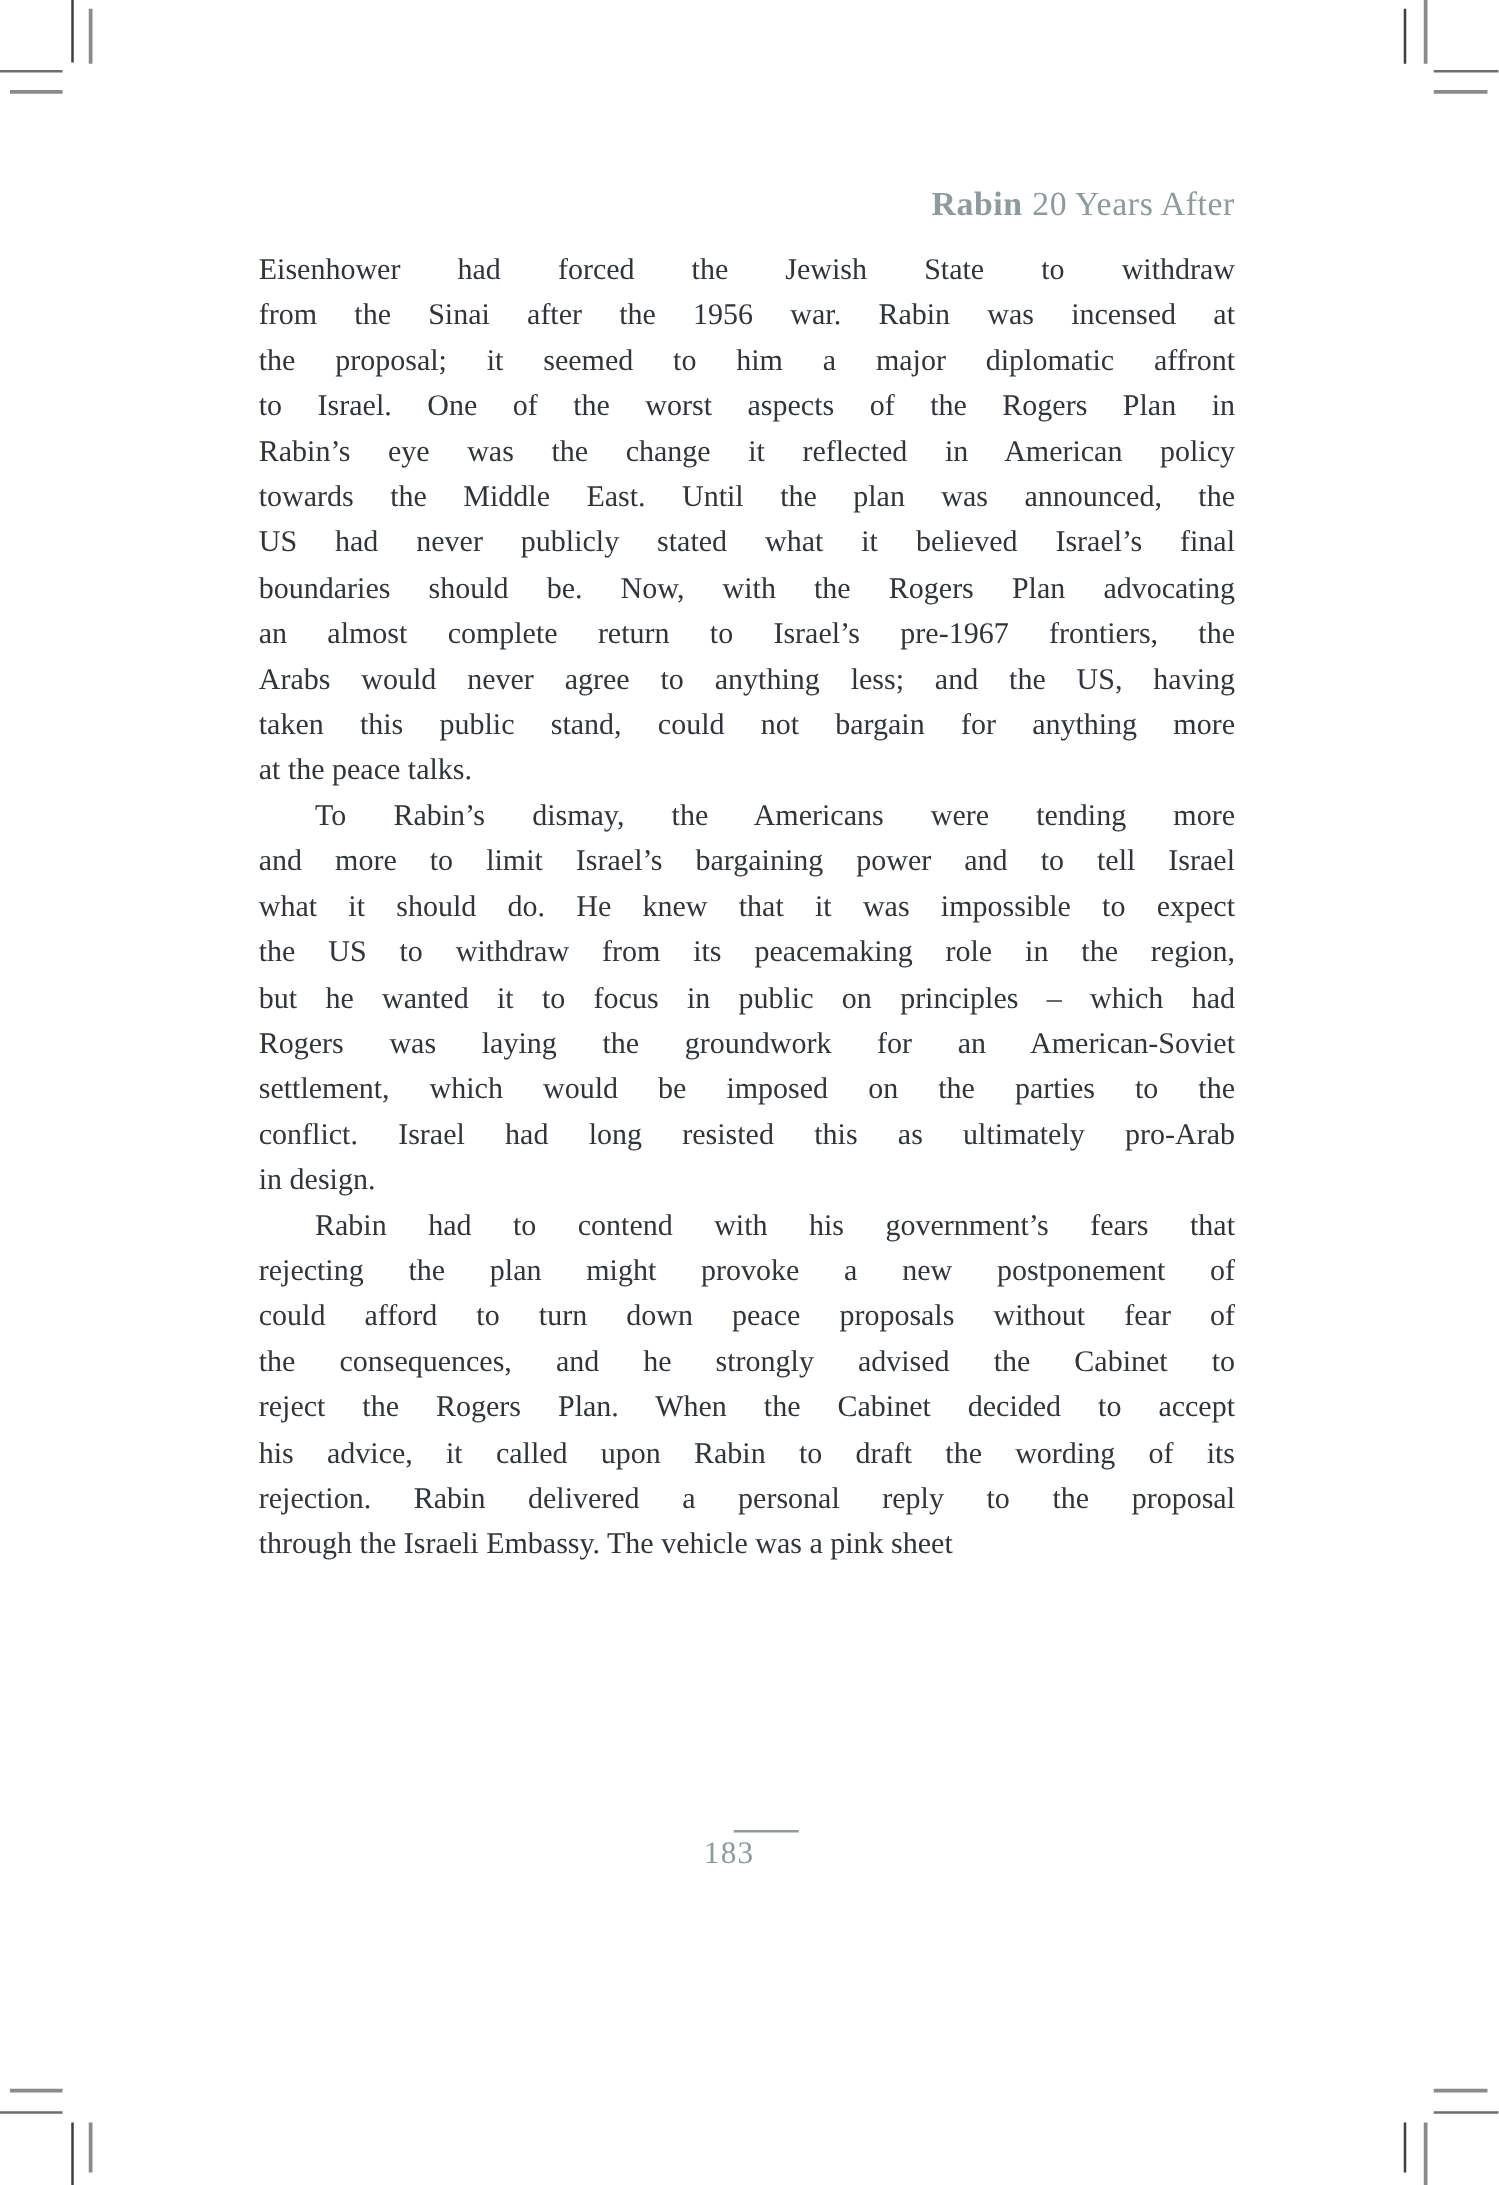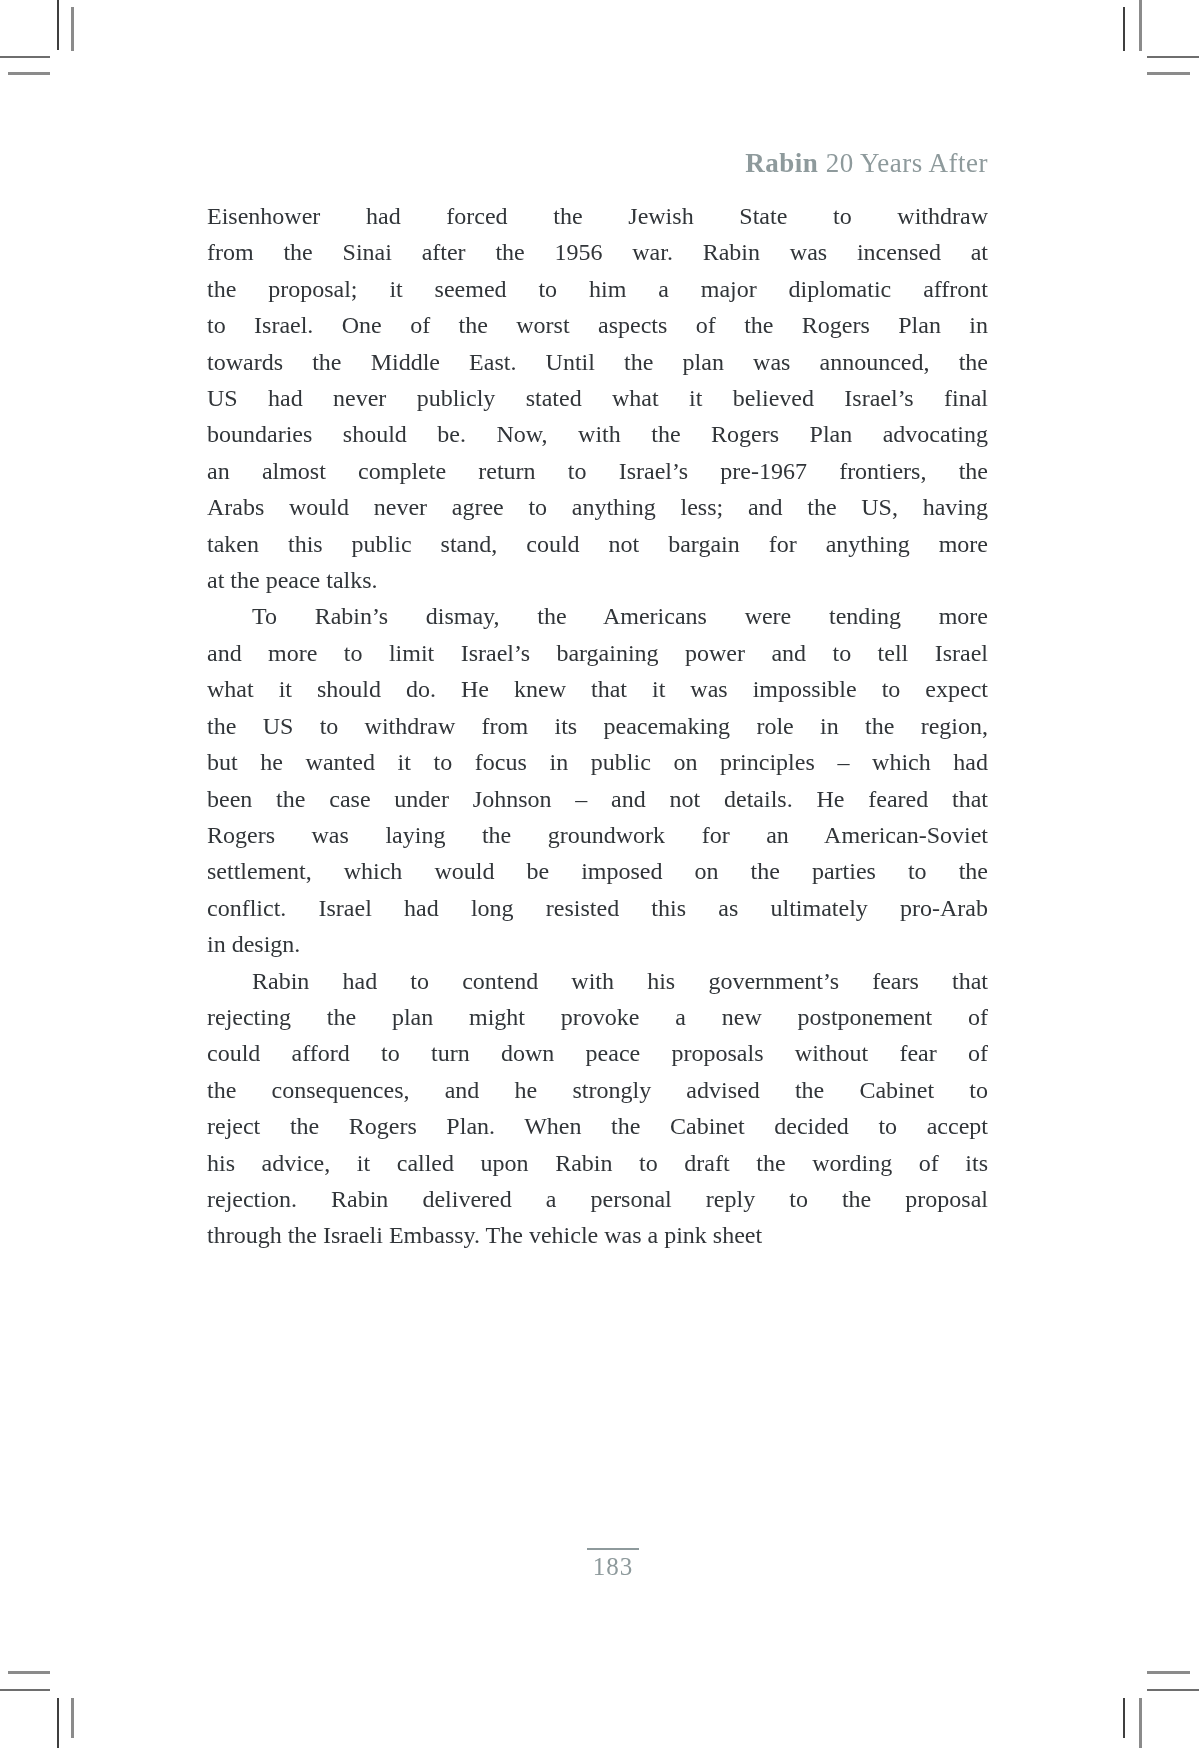--- a/index.html
+++ b/index.html
@@ -51,23 +51,23 @@
     text-align-last: justify;
     white-space: normal;
   }
   .line.last { text-align-last: left; }
   .line.indent { text-indent: 45px; }
 
   
   .footer {
     position: absolute;
     left: 563px;
-    top: 1548px;
+    top: 1464px;
     width: 100px;
-    text-align: center;
+    text-align: left;
     color: var(--accent-gray, #8e9a9c);
   }
   .footer .rule {
     width: 52px;
     height: 2px;
     background: var(--accent-gray, #8e9a9c);
     margin: 0 auto 3px auto;
   }
   .footer .folio {
     font-size: 25px;
@@ -102,35 +102,35 @@
   <div class="header">
     <span class="bold">Rabin</span><span class="rest">20 Years After</span>
   </div>
 
   <div class="body-text" id="body-text">
       <div class="para">
         <div class="line">Eisenhower had forced the Jewish State to withdraw</div>
         <div class="line">from the Sinai after the 1956 war. Rabin was incensed at</div>
         <div class="line">the proposal; it seemed to him a major diplomatic affront</div>
         <div class="line">to Israel. One of the worst aspects of the Rogers Plan in</div>
+        <div class="line">Rabin’s eye was the change it reflected in American policy</div>
         <div class="line">towards the Middle East. Until the plan was announced, the</div>
         <div class="line">US had never publicly stated what it believed Israel’s final</div>
         <div class="line">boundaries should be. Now, with the Rogers Plan advocating</div>
         <div class="line">an almost complete return to Israel’s pre-1967 frontiers, the</div>
         <div class="line">Arabs would never agree to anything less; and the US, having</div>
         <div class="line">taken this public stand, could not bargain for anything more</div>
         <div class="line last">at the peace talks.</div>
       </div>
       <div class="para">
         <div class="line indent">To Rabin’s dismay, the Americans were tending more</div>
         <div class="line">and more to limit Israel’s bargaining power and to tell Israel</div>
         <div class="line">what it should do. He knew that it was impossible to expect</div>
         <div class="line">the US to withdraw from its peacemaking role in the region,</div>
         <div class="line">but he wanted it to focus in public on principles – which had</div>
-        <div class="line">been the case under Johnson – and not details. He feared that</div>
         <div class="line">Rogers was laying the groundwork for an American-Soviet</div>
         <div class="line">settlement, which would be imposed on the parties to the</div>
         <div class="line">conflict. Israel had long resisted this as ultimately pro-Arab</div>
         <div class="line last">in design.</div>
       </div>
       <div class="para">
         <div class="line indent">Rabin had to contend with his government’s fears that</div>
         <div class="line">rejecting the plan might provoke a new postponement of</div>
         <div class="line">could afford to turn down peace proposals without fear of</div>
         <div class="line">the consequences, and he strongly advised the Cabinet to</div>

